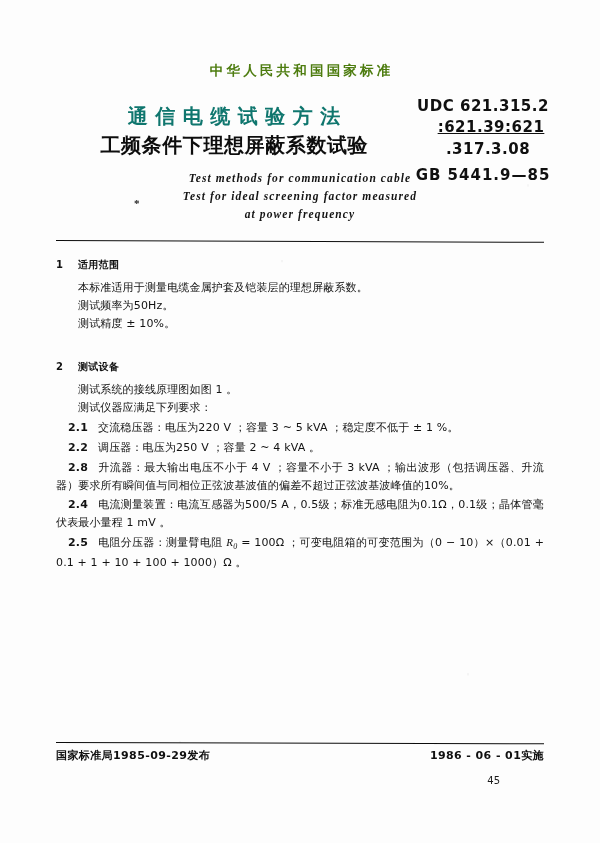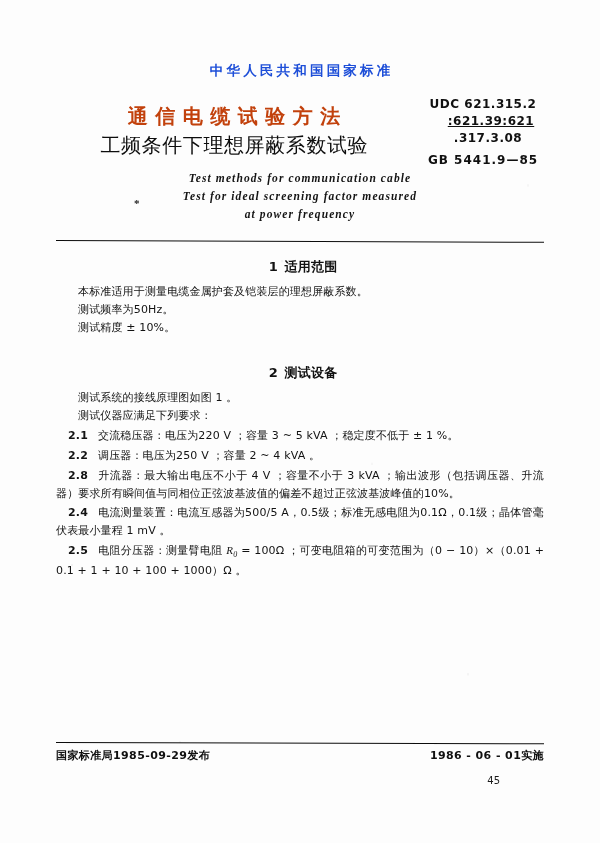--- a/index.html
+++ b/index.html
@@ -45,61 +45,61 @@
     top: 62px;
     left: 0;
     right: 0;
     text-align: center;
   }
   .national-standard-line {
     font-family: "DejaVu Sans", "Liberation Sans", sans-serif;
     font-weight: 700;
     font-size: 13.5px;
     letter-spacing: 3.2px;
-    color: #1d4ed8;
+    color: #4d7c0f;
     text-indent: 3.2px;
   }
 
   .title-block {
     position: absolute;
     top: 104px;
     left: 64px;
     width: 340px;
     text-align: center;
   }
   .title-line-1 {
     font-family: "DejaVu Sans", "Liberation Sans", sans-serif;
     font-weight: 700;
     font-size: 20px;
     letter-spacing: 7.5px;
     text-indent: 7.5px;
     line-height: 1.28;
-    color: #c2410c;
+    color: #0f766e;
   }
   .title-line-2 {
     font-family: "DejaVu Sans", "Liberation Sans", sans-serif;
-    font-weight: 400;
+    font-weight: 700;
     font-size: 20px;
     letter-spacing: 0.6px;
     text-indent: 0.6px;
     line-height: 1.32;
     color: #0d0d0d;
     margin-top: 2px;
   }
 
   
   .designation {
     position: absolute;
     top: 96px;
     right: 42px;
     width: 150px;
     text-align: center;
     font-family: "DejaVu Sans", "Liberation Sans", sans-serif;
     font-weight: 700;
-    font-size: 12px;
+    font-size: 15px;
     line-height: 1.42;
     letter-spacing: .5px;
     color: #101010;
   }
   .designation .udc-1 { text-align: center; }
   .designation .udc-2 { text-align: center; padding-left: 16px; text-decoration: underline; }
   .designation .udc-3 { text-align: center; padding-left: 10px; }
   .designation .gb-no { margin-top: 5px; letter-spacing: 1px; }
 
   
@@ -143,26 +143,25 @@
   .body-area {
     position: absolute;
     top: 258px;
     left: 56px;
     width: 488px;
     font-family: "DejaVu Sans", "Liberation Sans", sans-serif;
     color: #121212;
   }
 
   .sec-head {
-    font-size: 13px;
+    font-size: 10px;
     font-weight: 700;
     margin-top: 0;
     margin-bottom: 7px;
     letter-spacing: .3px;
-    text-align: center;
   }
   .sec-head .num {
     display: inline-block;
     width: 22px;
   }
   .sec-head.sec-2 { margin-top: 28px; }
 
   .para {
     font-size: 11px;
     line-height: 1.62;

